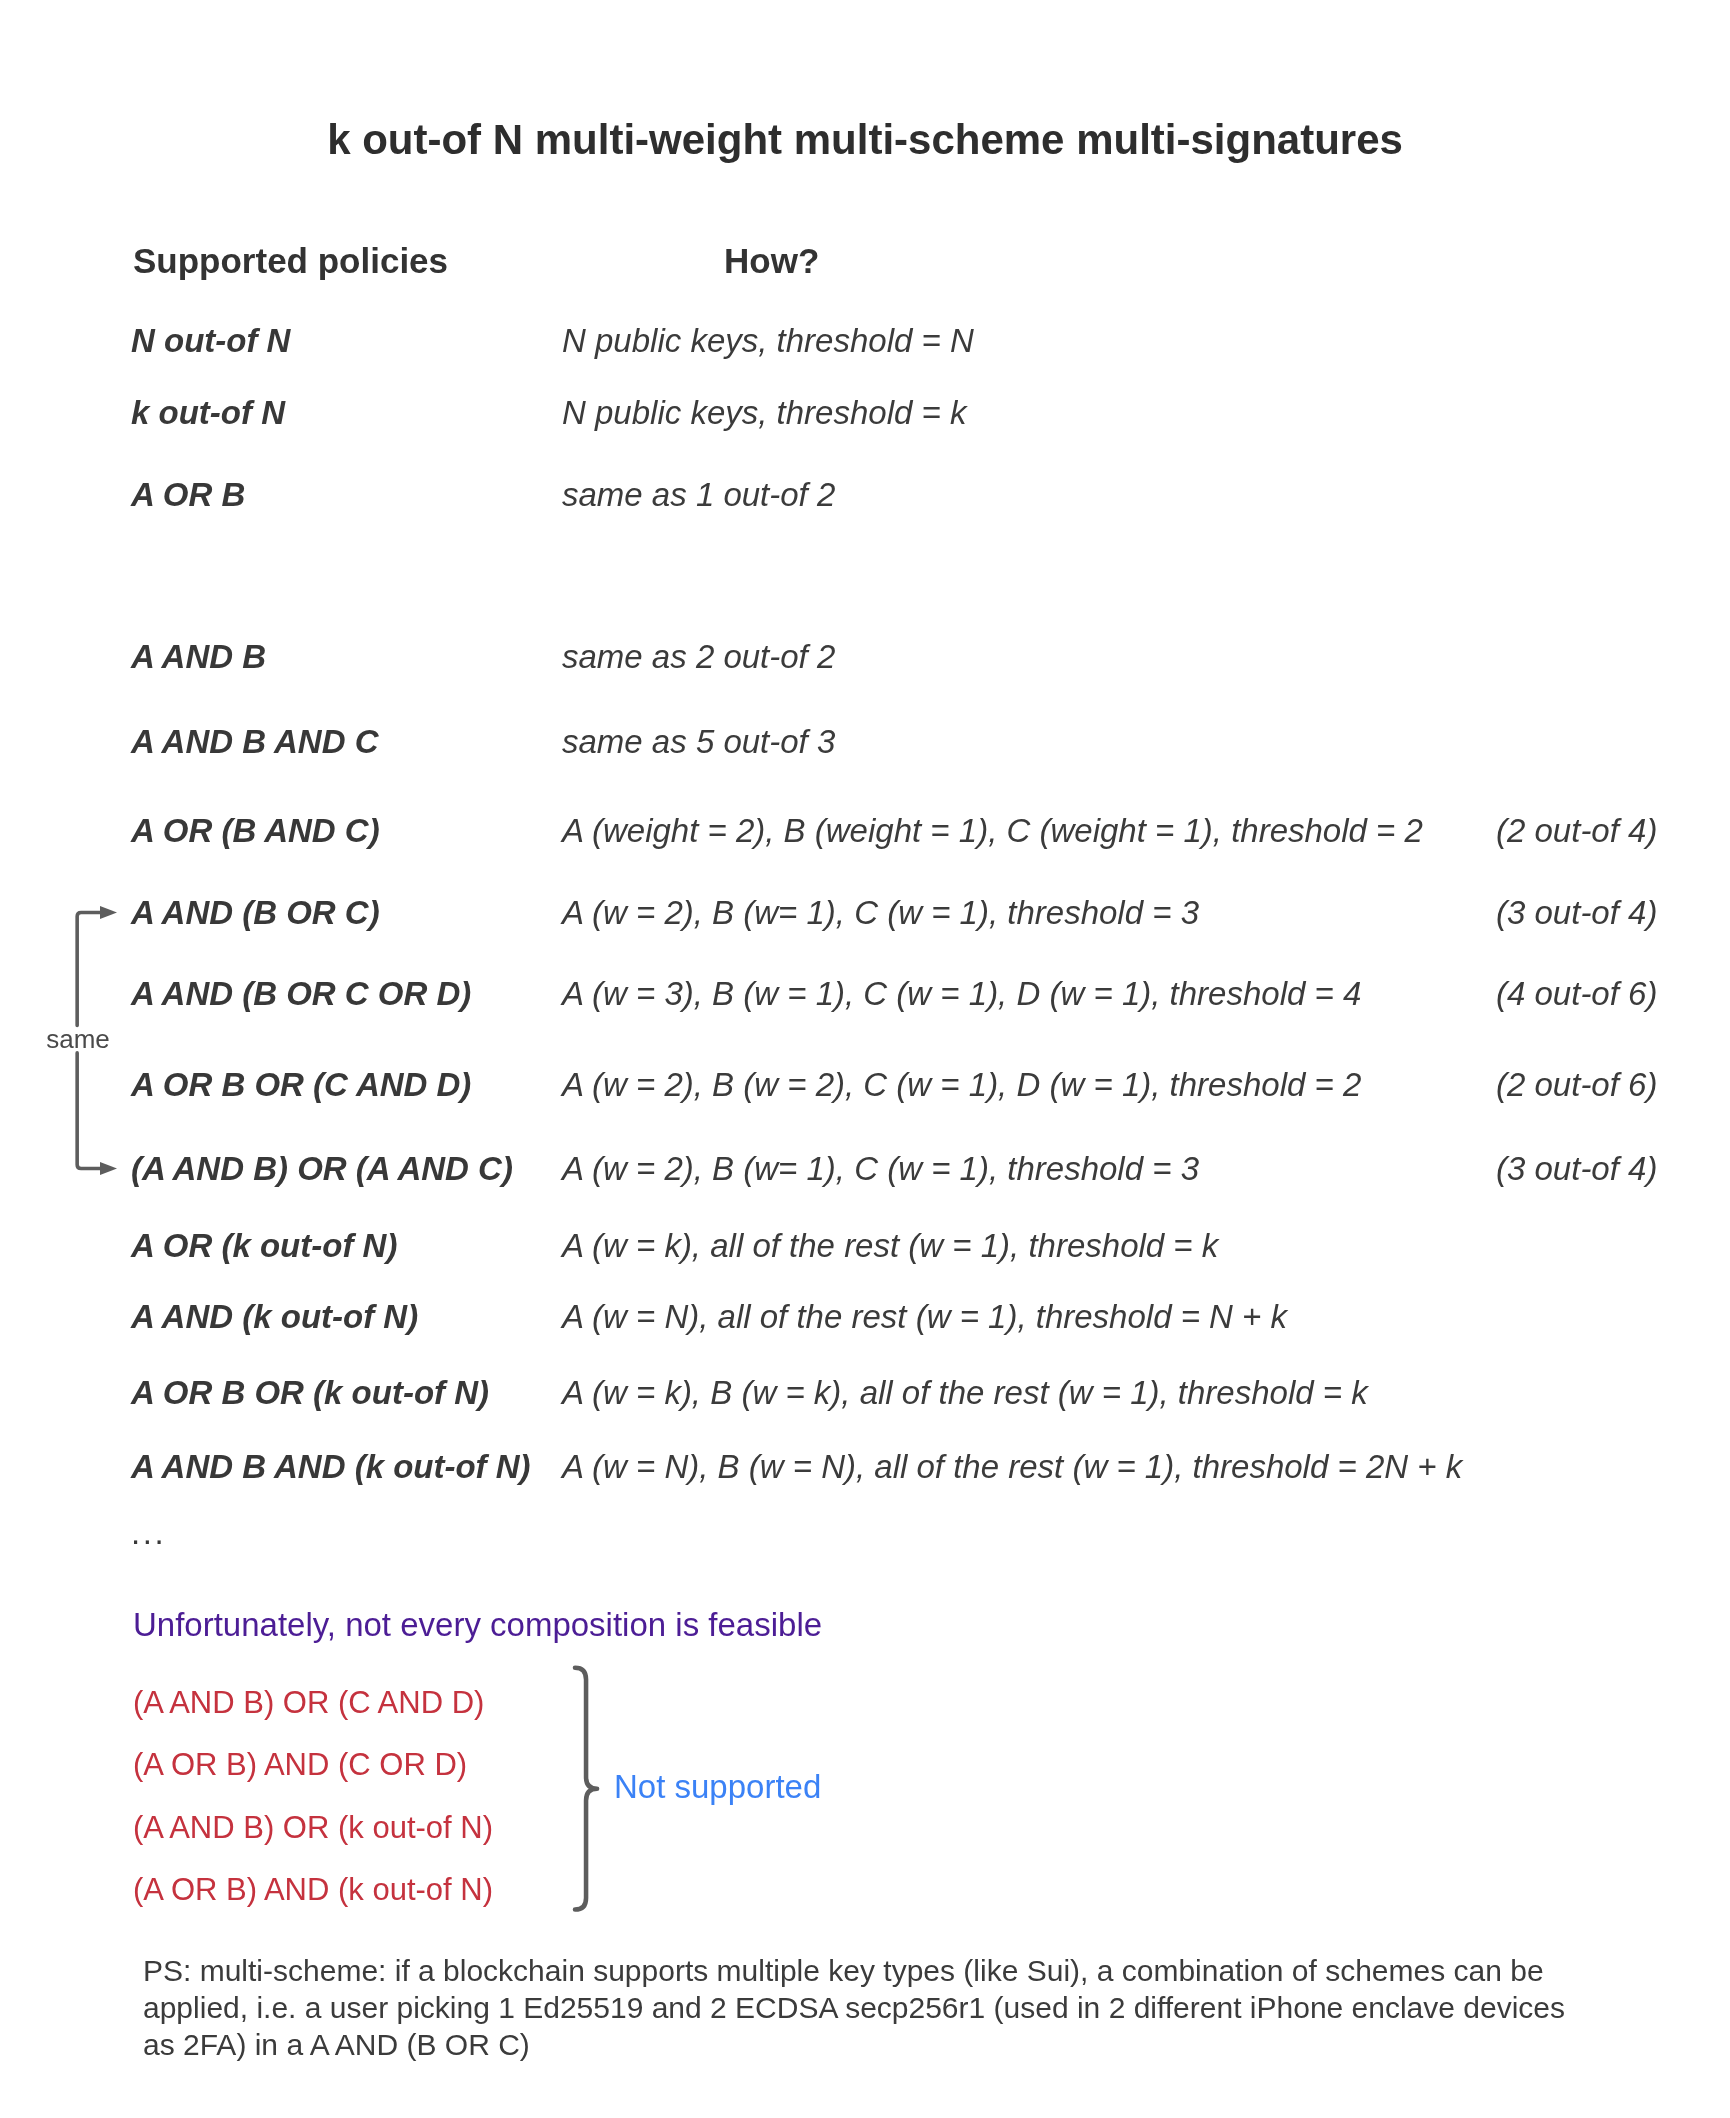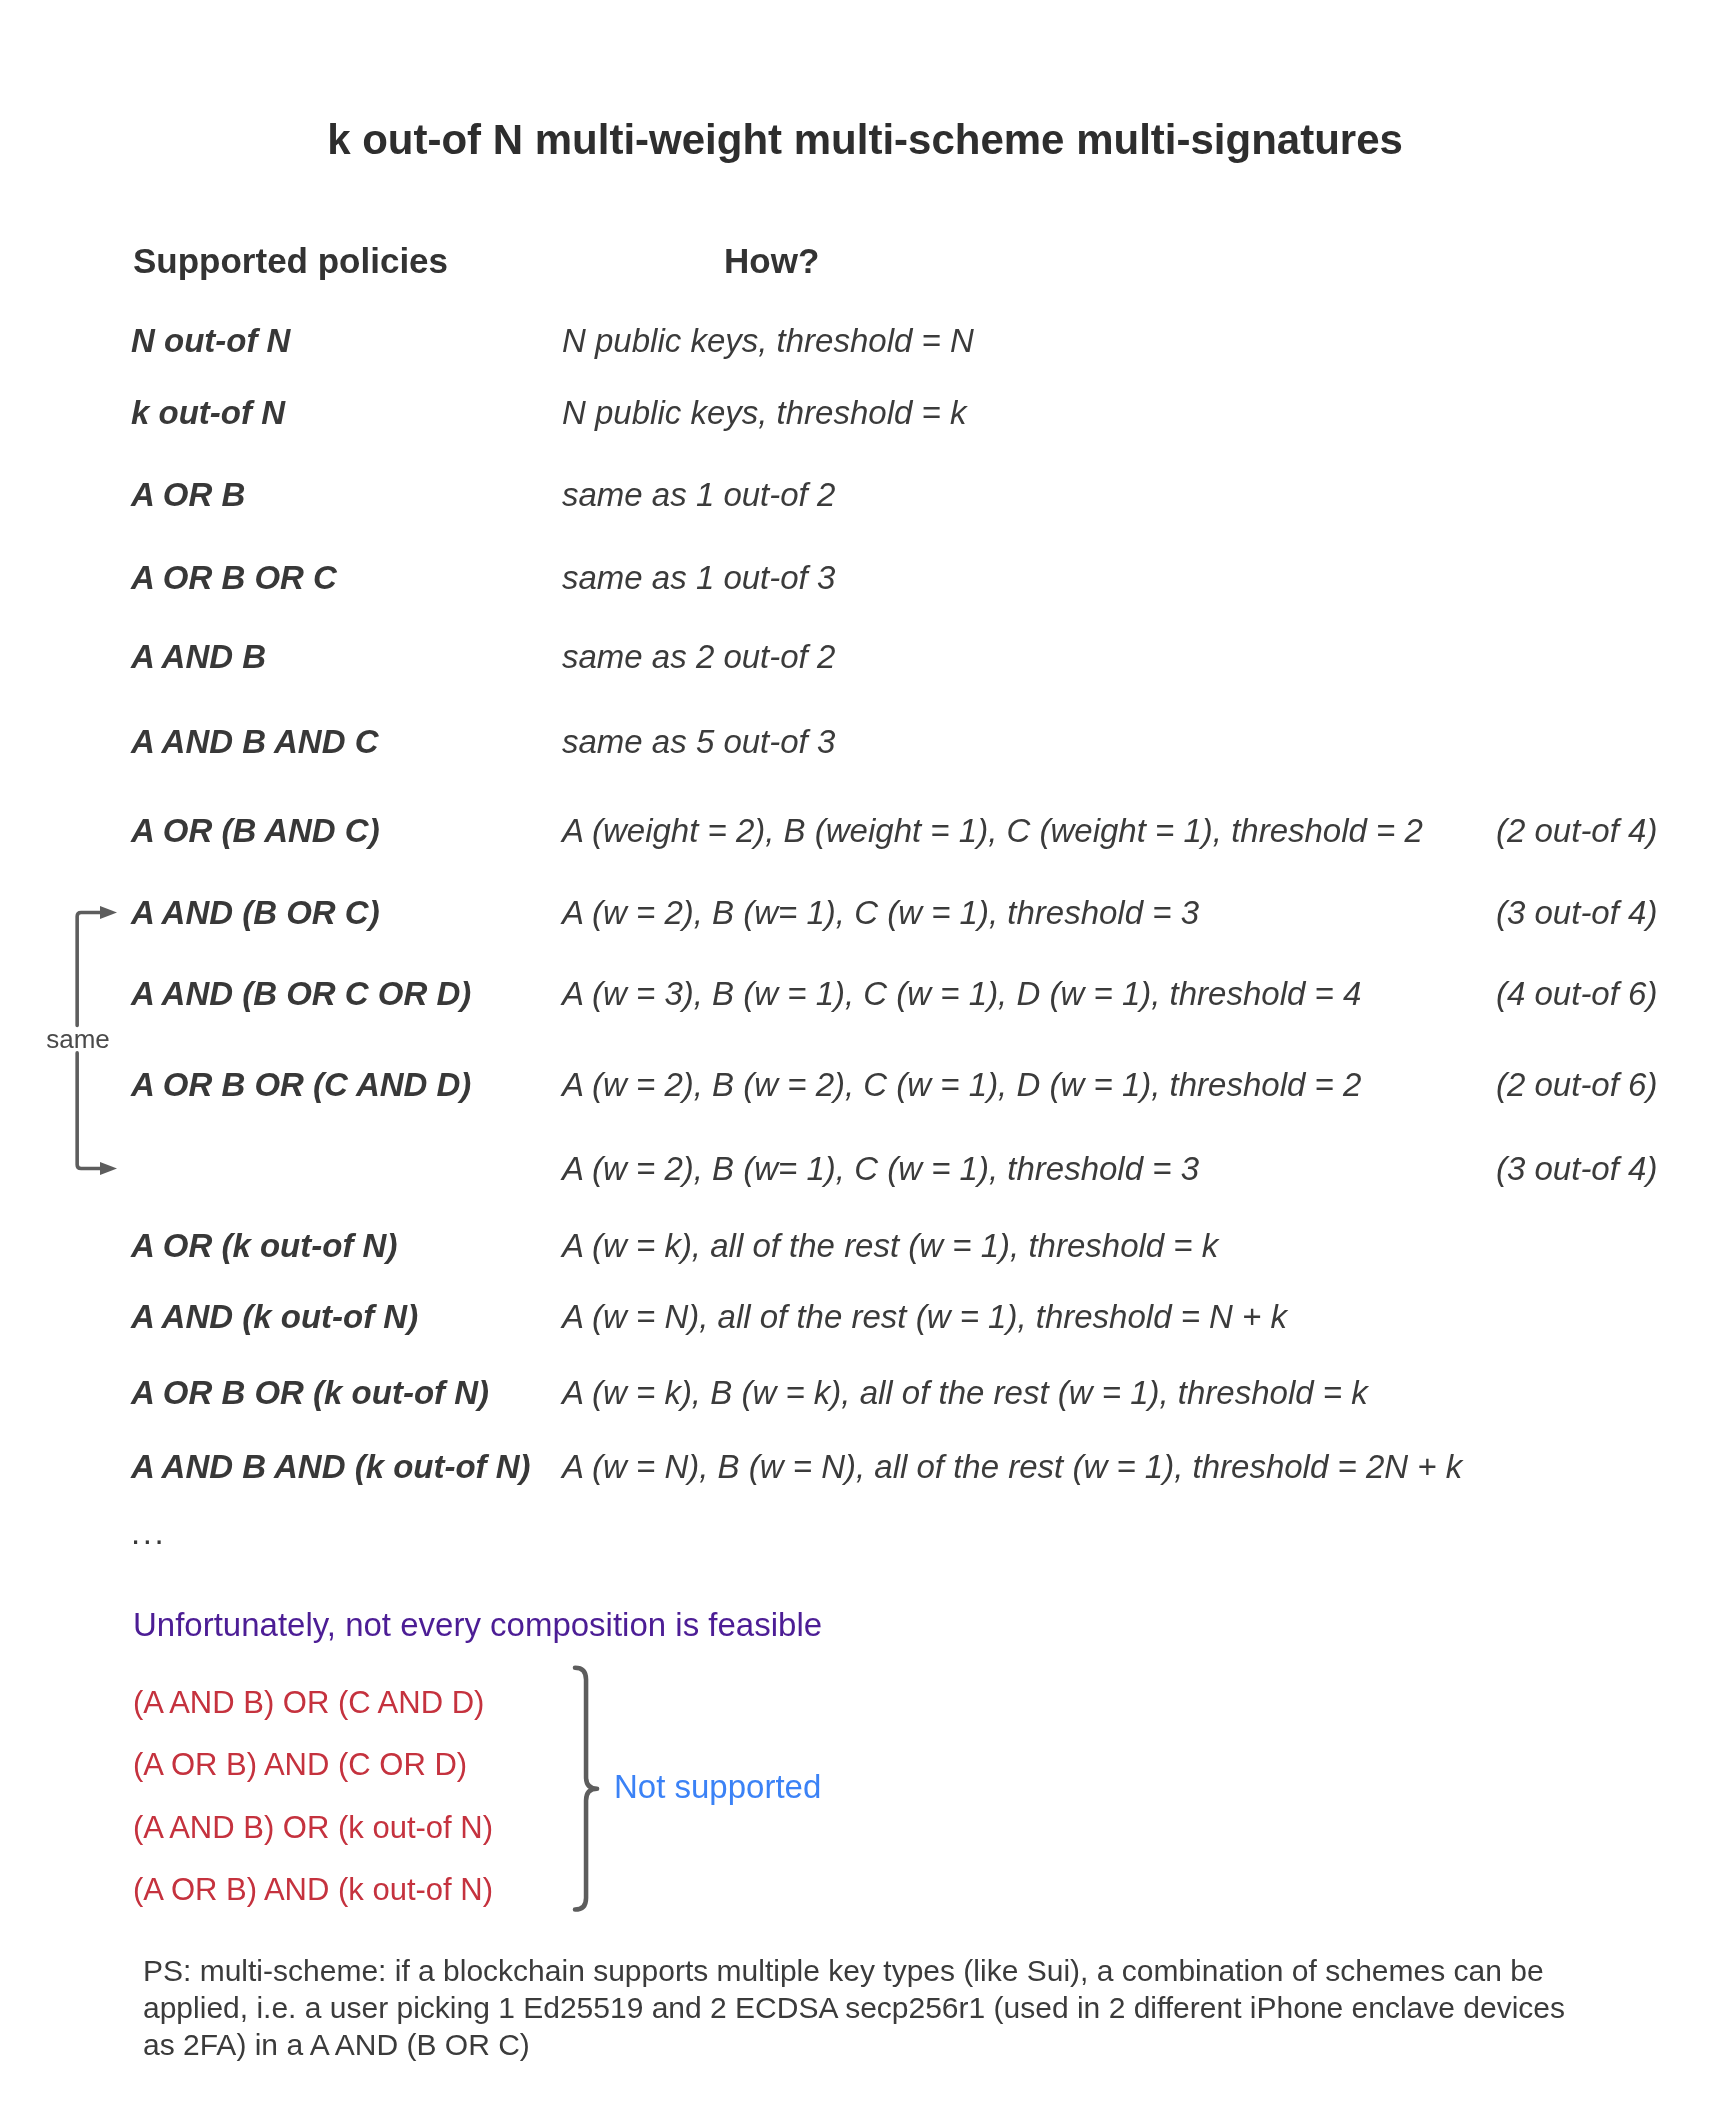--- a/index.html
+++ b/index.html
@@ -53,24 +53,20 @@
     <div class="cell how">N public keys, threshold = N</div>
   </div>
   <div class="row" style="top:393px">
     <div class="cell policy">k out-of N</div>
     <div class="cell how">N public keys, threshold = k</div>
   </div>
   <div class="row" style="top:475px">
     <div class="cell policy">A OR B</div>
     <div class="cell how">same as 1 out-of 2</div>
   </div>
-  <div class="row" style="top:558px">
-    <div class="cell policy">A OR B OR C</div>
-    <div class="cell how">same as 1 out-of 3</div>
-  </div>
   <div class="row" style="top:637px">
     <div class="cell policy">A AND B</div>
     <div class="cell how">same as 2 out-of 2</div>
   </div>
   <div class="row" style="top:722px">
     <div class="cell policy">A AND B AND C</div>
     <div class="cell how">same as 5 out-of 3</div>
   </div>
   <div class="row" style="top:811px">
     <div class="cell policy">A OR (B AND C)</div>
@@ -86,20 +82,21 @@
     <div class="cell policy">A AND (B OR C OR D)</div>
     <div class="cell how">A (w = 3), B (w = 1), C (w = 1), D (w = 1), threshold = 4</div>
     <div class="cell note">(4 out-of 6)</div>
   </div>
   <div class="row" style="top:1065px">
     <div class="cell policy">A OR B OR (C AND D)</div>
     <div class="cell how">A (w = 2), B (w = 2), C (w = 1), D (w = 1), threshold = 2</div>
     <div class="cell note">(2 out-of 6)</div>
   </div>
   <div class="row" style="top:1149px">
+    <div class="cell policy">(A AND B) OR (A AND C)</div>
     <div class="cell how">A (w = 2), B (w= 1), C (w = 1), threshold = 3</div>
     <div class="cell note">(3 out-of 4)</div>
   </div>
   <div class="row" style="top:1226px">
     <div class="cell policy">A OR (k out-of N)</div>
     <div class="cell how">A (w = k), all of the rest (w = 1), threshold = k</div>
   </div>
   <div class="row" style="top:1297px">
     <div class="cell policy">A AND (k out-of N)</div>
     <div class="cell how">A (w = N), all of the rest (w = 1), threshold = N + k</div>

